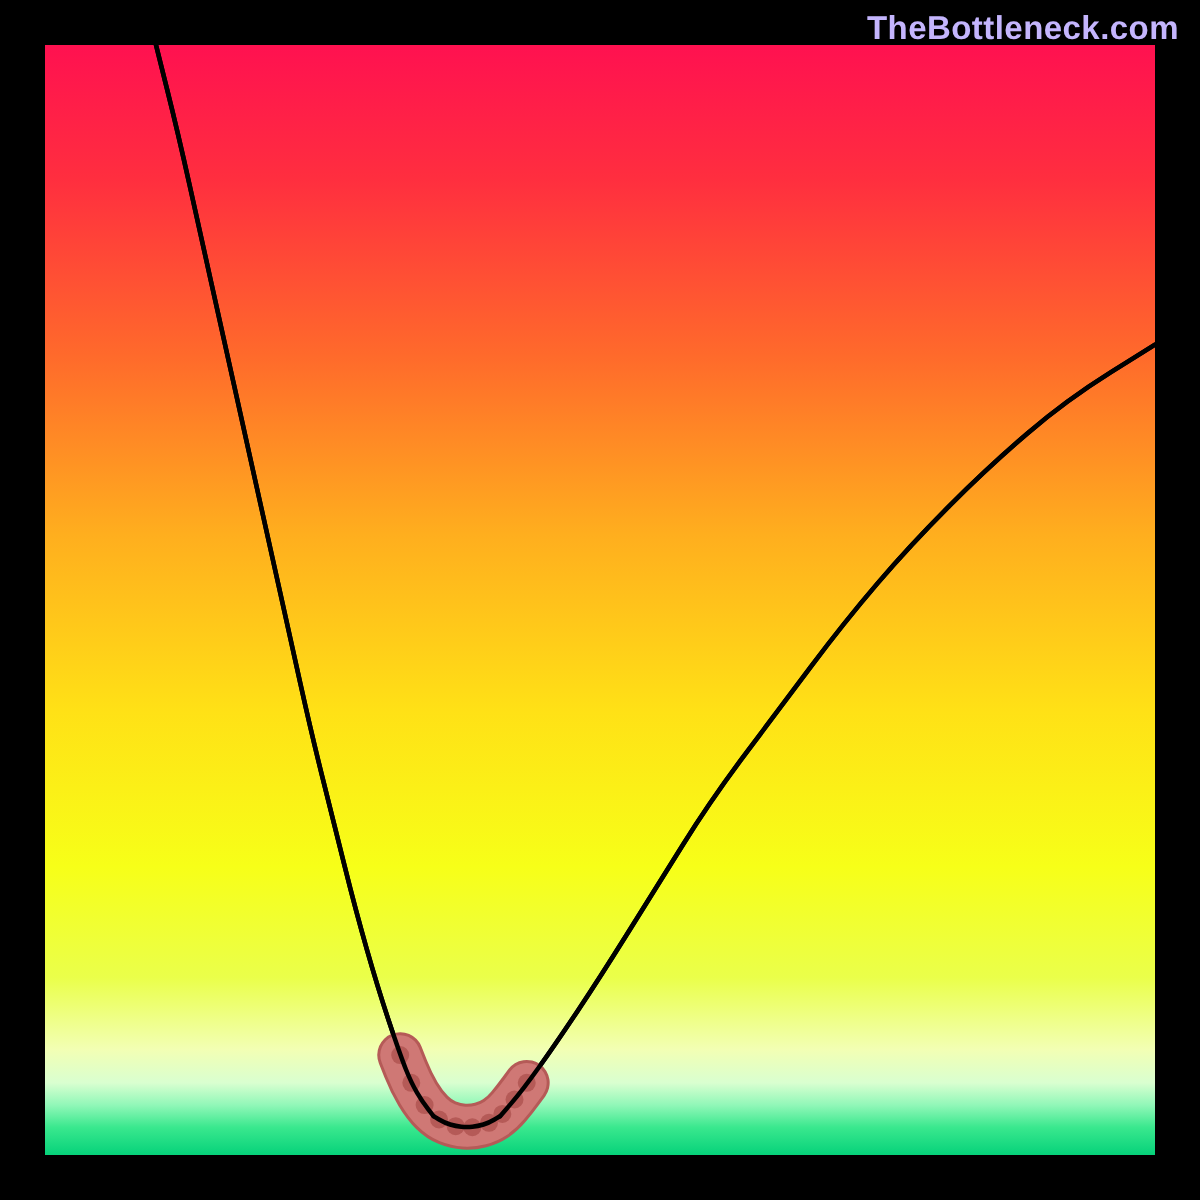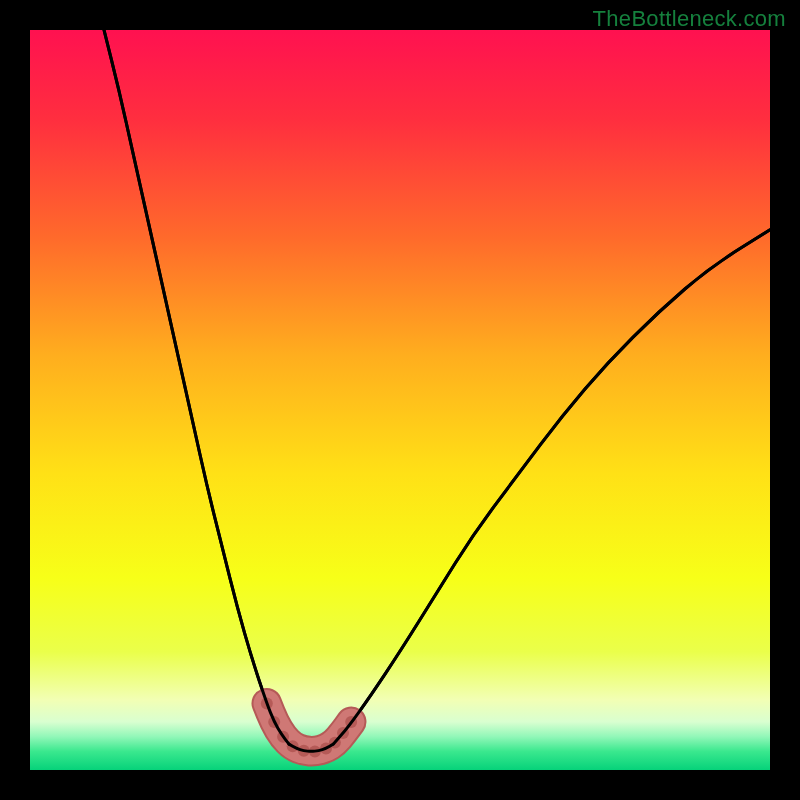--- a/index.html
+++ b/index.html
@@ -23,23 +23,23 @@
     left: 30px;
     top: 30px;
     width: 740px;
     height: 740px;
     overflow: hidden;
   }
   .watermark {
     position: absolute;
     top: 6px;
     right: 14px;
-    color: #15803d;
+    color: #c4b5fd;
     font-size: 22px;
-    font-weight: 400;
+    font-weight: 700;
     letter-spacing: 0.3px;
   }
   svg { display: block; }
 </style>
 </head>
 <body>
 <div class="frame">
 
   <div class="watermark">TheBottleneck.com</div>
 

